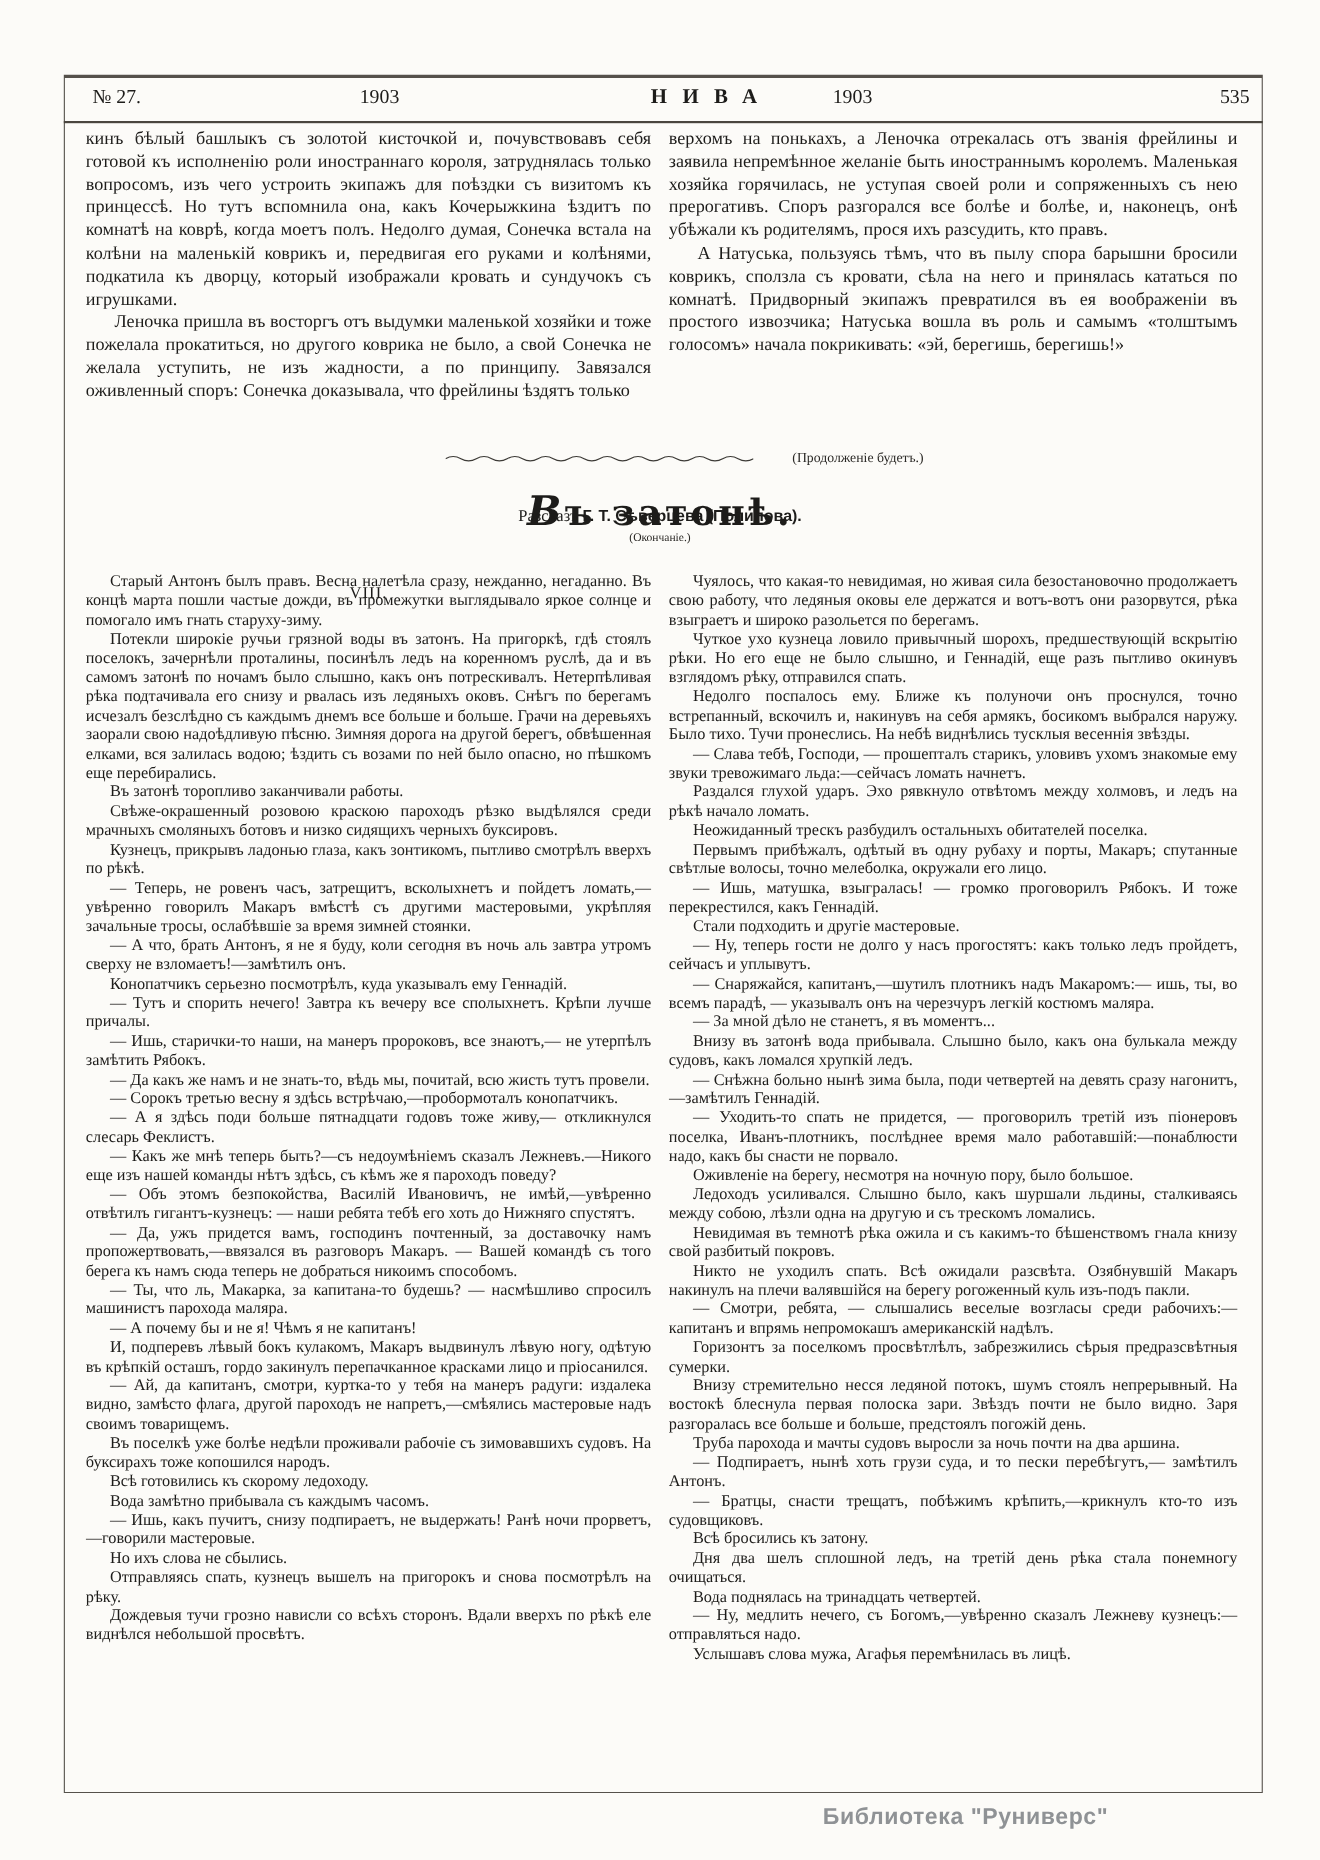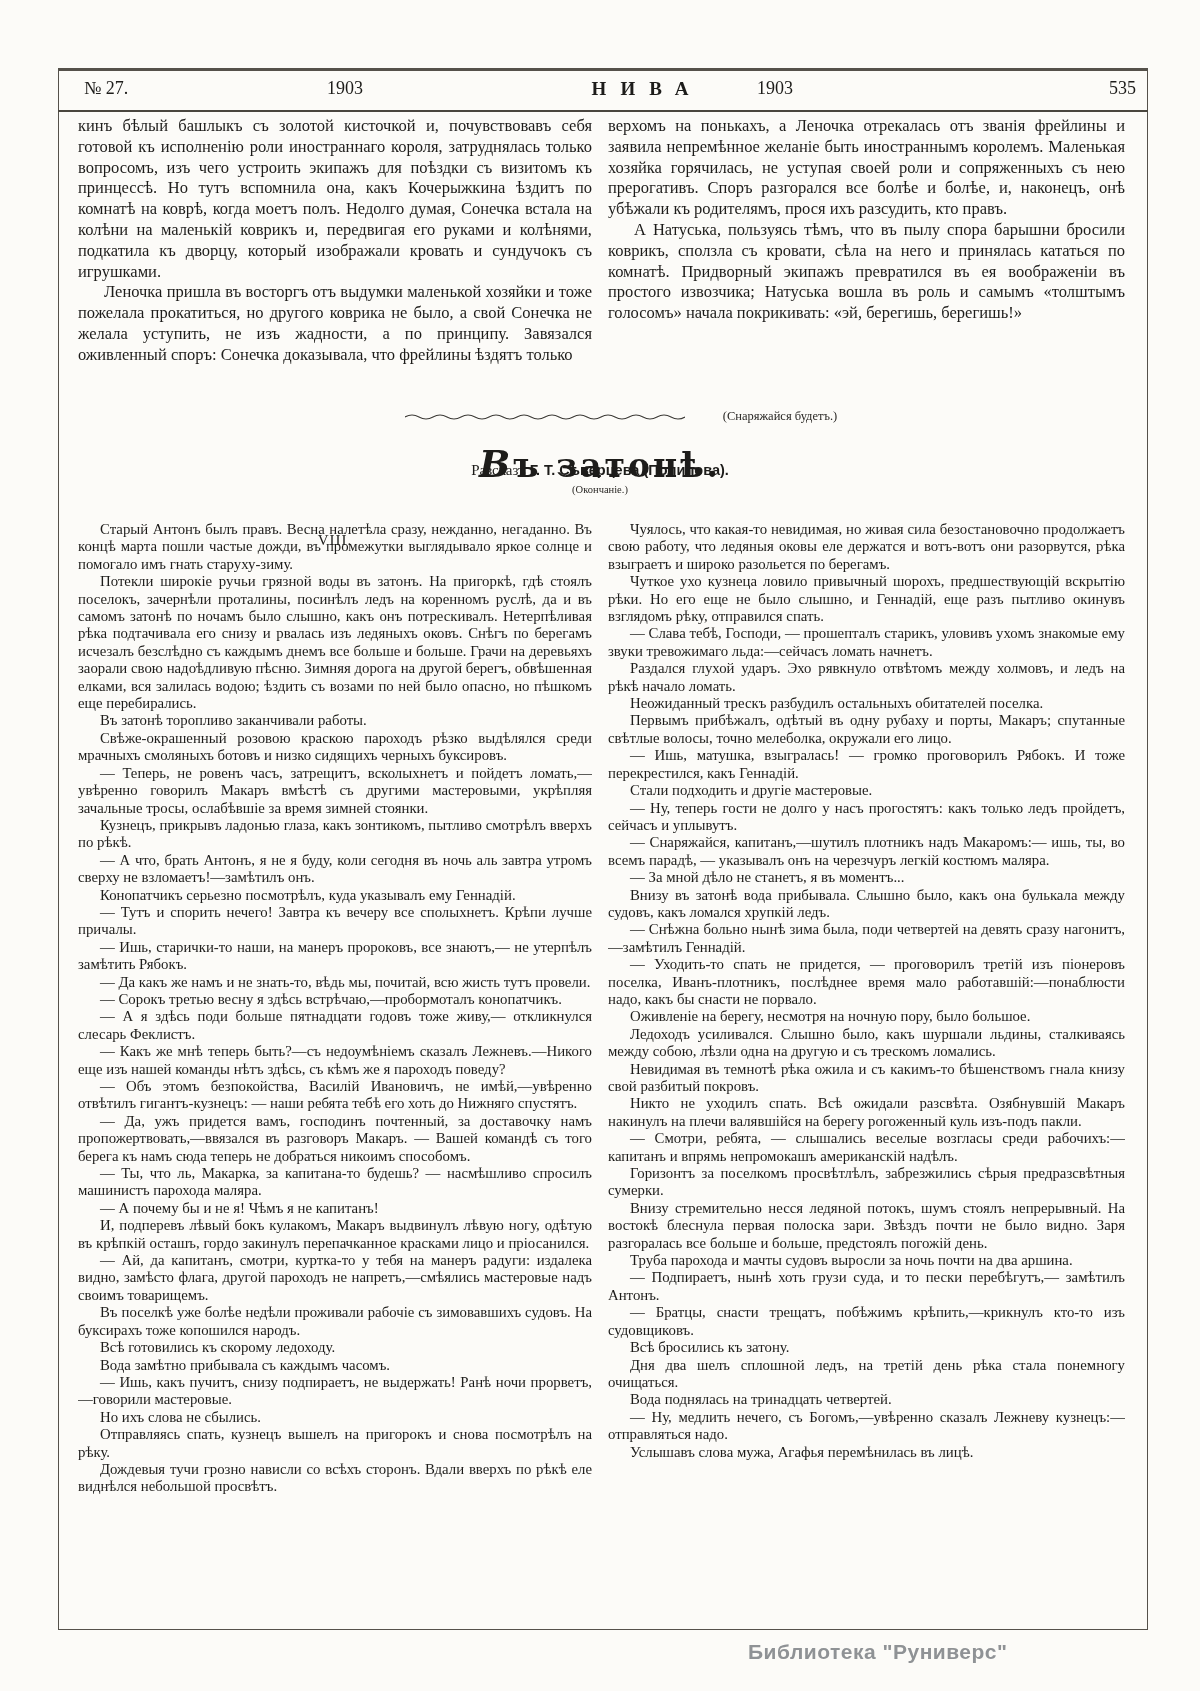--- a/index.html
+++ b/index.html
@@ -64,38 +64,38 @@
 <div class="header-rule"></div>
 
 <section class="col prev-left continuation">
     <p>кинъ бѣлый башлыкъ съ золотой кисточкой и, почувствовавъ себя готовой къ исполненію роли иностраннаго короля, затруднялась только вопросомъ, изъ чего устроить экипажъ для поѣздки съ визитомъ къ принцессѣ. Но тутъ вспомнила она, какъ Кочерыжкина ѣздитъ по комнатѣ на коврѣ, когда моетъ полъ. Недолго думая, Сонечка встала на колѣни на маленькій коврикъ и, передвигая его руками и колѣнями, подкатила къ дворцу, который изображали кровать и сундучокъ съ игрушками.</p>
     <p>Леночка пришла въ восторгъ отъ выдумки маленькой хозяйки и тоже пожелала прокатиться, но другого коврика не было, а свой Сонечка не желала уступить, не изъ жадности, а по принципу. Завязался оживленный споръ: Сонечка доказывала, что фрейлины ѣздятъ только</p>
   </section>
 <section class="col prev-right continuation">
     <p>верхомъ на понькахъ, а Леночка отрекалась отъ званія фрейлины и заявила непремѣнное желаніе быть иностраннымъ королемъ. Маленькая хозяйка горячилась, не уступая своей роли и сопряженныхъ съ нею прерогативъ. Споръ разгорался все болѣе и болѣе, и, наконецъ, онѣ убѣжали къ родителямъ, прося ихъ разсудить, кто правъ.</p>
     <p>А Натуська, пользуясь тѣмъ, что въ пылу спора барышни бросили коврикъ, сползла съ кровати, сѣла на него и принялась кататься по комнатѣ. Придворный экипажъ превратился въ ея воображеніи въ простого извозчика; Натуська вошла въ роль и самымъ «толштымъ голосомъ» начала покрикивать: «эй, берегишь, берегишь!»</p>
   </section>
-<div class="to-be-continued">(Снаряжайся будетъ.)</div>
+<div class="to-be-continued">(Продолженіе будетъ.)</div>
 
 <svg class="divider" viewBox="0 0 280 8" xmlns="http://www.w3.org/2000/svg">
   <path d="M0,4 q7,-4 14,0 q7,4 14,0 q7,-4 14,0 q7,4 14,0 q7,-4 14,0 q7,4 14,0 q7,-4 14,0 q7,4 14,0 q7,-4 14,0 q7,4 14,0 q7,-4 14,0 q7,4 14,0 q7,-4 14,0 q7,4 14,0 q7,-4 14,0 q7,4 14,0 q7,-4 14,0 q7,4 14,0 q7,-4 14,0 q7,4 14,0" stroke="#3c3a36" stroke-width="1.1" fill="none"></path>
 </svg>
 
 <h1 class="story-title"><span class="cap">В</span><span>ъ затонѣ.</span></h1>
 <div class="story-byline"><span>Разсказъ </span><span class="name">Г. Т. Сѣверцева (Полилова).</span></div>
 <div class="story-subnote">(Окончаніе.)</div>
 <div class="story-chapter">VIII.</div>
 
 <section class="col story-left">
     <p>Старый Антонъ былъ правъ. Весна налетѣла сразу, нежданно, негаданно. Въ концѣ марта пошли частые дожди, въ промежутки выглядывало яркое солнце и помогало имъ гнать старуху-зиму.</p>
     <p>Потекли широкіе ручьи грязной воды въ затонъ. На пригоркѣ, гдѣ стоялъ поселокъ, зачернѣли проталины, посинѣлъ ледъ на коренномъ руслѣ, да и въ самомъ затонѣ по ночамъ было слышно, какъ онъ потрескивалъ. Нетерпѣливая рѣка подтачивала его снизу и рвалась изъ ледяныхъ оковъ. Снѣгъ по берегамъ исчезалъ безслѣдно съ каждымъ днемъ все больше и больше. Грачи на деревьяхъ заорали свою надоѣдливую пѣсню. Зимняя дорога на другой берегъ, обвѣшенная елками, вся залилась водою; ѣздить съ возами по ней было опасно, но пѣшкомъ еще перебирались.</p>
     <p>Въ затонѣ торопливо заканчивали работы.</p>
     <p>Свѣже-окрашенный розовою краскою пароходъ рѣзко выдѣлялся среди мрачныхъ смоляныхъ ботовъ и низко сидящихъ черныхъ буксировъ.</p>
+    <p>Кузнецъ, прикрывъ ладонью глаза, какъ зонтикомъ, пытливо смотрѣлъ вверхъ по рѣкѣ.</p>
     <p>— Теперь, не ровенъ часъ, затрещитъ, всколыхнетъ и пойдетъ ломать,—увѣренно говорилъ Макаръ вмѣстѣ съ другими мастеровыми, укрѣпляя зачальные тросы, ослабѣвшіе за время зимней стоянки.</p>
-    <p>Кузнецъ, прикрывъ ладонью глаза, какъ зонтикомъ, пытливо смотрѣлъ вверхъ по рѣкѣ.</p>
     <p>— А что, брать Антонъ, я не я буду, коли сегодня въ ночь аль завтра утромъ сверху не взломаетъ!—замѣтилъ онъ.</p>
     <p>Конопатчикъ серьезно посмотрѣлъ, куда указывалъ ему Геннадій.</p>
     <p>— Тутъ и спорить нечего! Завтра къ вечеру все сполыхнетъ. Крѣпи лучше причалы.</p>
     <p>— Ишь, старички-то наши, на манеръ пророковъ, все знаютъ,— не утерпѣлъ замѣтить Рябокъ.</p>
     <p>— Да какъ же намъ и не знать-то, вѣдь мы, почитай, всю жисть тутъ провели.</p>
     <p>— Сорокъ третью весну я здѣсь встрѣчаю,—пробормоталъ конопатчикъ.</p>
     <p>— А я здѣсь поди больше пятнадцати годовъ тоже живу,— откликнулся слесарь Феклистъ.</p>
     <p>— Какъ же мнѣ теперь быть?—съ недоумѣніемъ сказалъ Лежневъ.—Никого еще изъ нашей команды нѣтъ здѣсь, съ кѣмъ же я пароходъ поведу?</p>
     <p>— Объ этомъ безпокойства, Василій Ивановичъ, не имѣй,—увѣренно отвѣтилъ гигантъ-кузнецъ: — наши ребята тебѣ его хоть до Нижняго спустятъ.</p>
     <p>— Да, ужъ придется вамъ, господинъ почтенный, за доставочку намъ пропожертвовать,—ввязался въ разговоръ Макаръ. — Вашей командѣ съ того берега къ намъ сюда теперь не добраться никоимъ способомъ.</p>
@@ -107,20 +107,21 @@
     <p>Всѣ готовились къ скорому ледоходу.</p>
     <p>Вода замѣтно прибывала съ каждымъ часомъ.</p>
     <p>— Ишь, какъ пучитъ, снизу подпираетъ, не выдержать! Ранѣ ночи прорветъ,—говорили мастеровые.</p>
     <p>Но ихъ слова не сбылись.</p>
     <p>Отправляясь спать, кузнецъ вышелъ на пригорокъ и снова посмотрѣлъ на рѣку.</p>
     <p>Дождевыя тучи грозно нависли со всѣхъ сторонъ. Вдали вверхъ по рѣкѣ еле виднѣлся небольшой просвѣтъ.</p>
   </section>
 <section class="col story-right">
     <p>Чуялось, что какая-то невидимая, но живая сила безостановочно продолжаетъ свою работу, что ледяныя оковы еле держатся и вотъ-вотъ они разорвутся, рѣка взыграетъ и широко разольется по берегамъ.</p>
     <p>Чуткое ухо кузнеца ловило привычный шорохъ, предшествующій вскрытію рѣки. Но его еще не было слышно, и Геннадій, еще разъ пытливо окинувъ взглядомъ рѣку, отправился спать.</p>
+    <p>Недолго поспалось ему. Ближе къ полуночи онъ проснулся, точно встрепанный, вскочилъ и, накинувъ на себя армякъ, босикомъ выбрался наружу. Было тихо. Тучи пронеслись. На небѣ виднѣлись тусклыя весеннія звѣзды.</p>
     <p>— Слава тебѣ, Господи, — прошепталъ старикъ, уловивъ ухомъ знакомые ему звуки тревожимаго льда:—сейчасъ ломать начнетъ.</p>
     <p>Раздался глухой ударъ. Эхо рявкнуло отвѣтомъ между холмовъ, и ледъ на рѣкѣ начало ломать.</p>
     <p>Неожиданный трескъ разбудилъ остальныхъ обитателей поселка.</p>
     <p>Первымъ прибѣжалъ, одѣтый въ одну рубаху и порты, Макаръ; спутанные свѣтлые волосы, точно мелеболка, окружали его лицо.</p>
     <p>— Ишь, матушка, взыгралась! — громко проговорилъ Рябокъ. И тоже перекрестился, какъ Геннадій.</p>
     <p>Стали подходить и другіе мастеровые.</p>
     <p>— Ну, теперь гости не долго у насъ прогостятъ: какъ только ледъ пройдетъ, сейчасъ и уплывутъ.</p>
     <p>— Снаряжайся, капитанъ,—шутилъ плотникъ надъ Макаромъ:— ишь, ты, во всемъ парадѣ, — указывалъ онъ на черезчуръ легкій костюмъ маляра.</p>
     <p>— За мной дѣло не станетъ, я въ моментъ...</p>
     <p>Внизу въ затонѣ вода прибывала. Слышно было, какъ она булькала между судовъ, какъ ломался хрупкій ледъ.</p>

